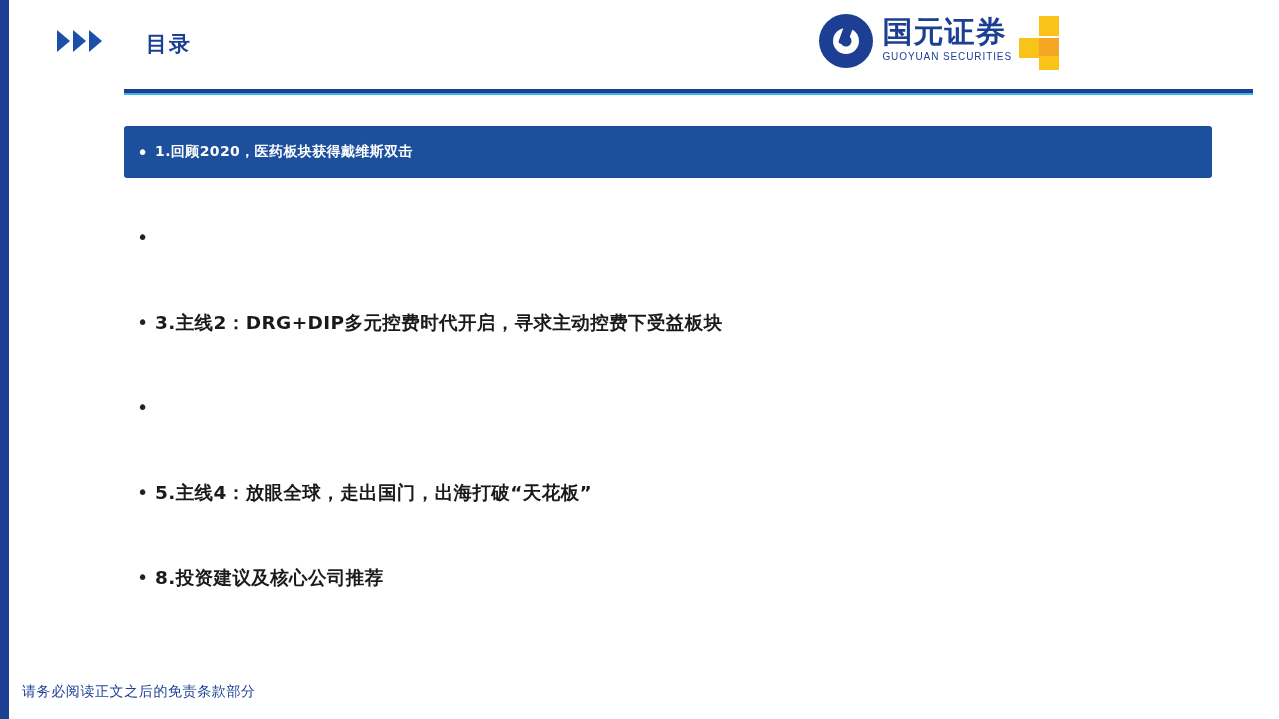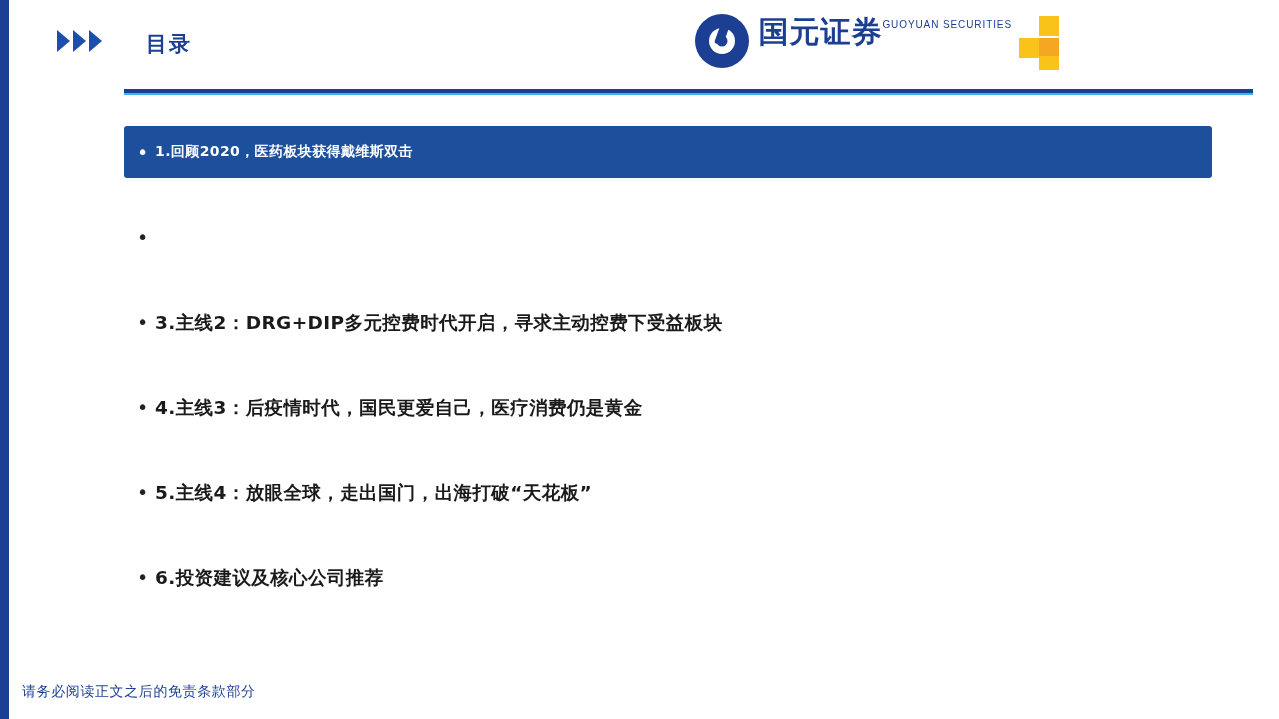--- a/index.html
+++ b/index.html
@@ -106,20 +106,21 @@
     transform: translate(-50%, -50%);
     width: 11px;
     height: 11px;
     border-radius: 50%;
     background: #1c3f94;
     z-index: 4;
   }
   .logo-text {
     margin-left: 9px;
     display: flex;
+    flex-direction: column;
     justify-content: center;
     margin-top: 4px;
   }
   .logo-cn {
     font-size: 30px;
     font-weight: bold;
     color: #1c3f94;
     letter-spacing: 1px;
     line-height: 1.05;
     font-family: "DejaVu Sans", sans-serif;
@@ -269,28 +270,27 @@
     <span class="bullet">•</span>
   </div>
 
   <div class="toc-item">
     <span class="bullet">•</span>
     <span class="toc-text">3.主线2：DRG+DIP多元控费时代开启，寻求主动控费下受益板块</span>
   </div>
 
   <div class="toc-item">
     <span class="bullet">•</span>
-    <span class="toc-text">4.主线3：后疫情时代，国民更爱自己，医疗消费仍是黄金</span>
   </div>
 
   <div class="toc-item">
     <span class="bullet">•</span>
     <span class="toc-text">5.主线4：放眼全球，走出国门，出海打破“天花板”</span>
   </div>
 
   <div class="toc-item">
     <span class="bullet">•</span>
-    <span class="toc-text">6.投资建议及核心公司推荐</span>
+    <span class="toc-text">8.投资建议及核心公司推荐</span>
   </div>
 
 </div>
 
 <div class="footer">请务必阅读正文之后的免责条款部分</div>
 
 </body></html>

